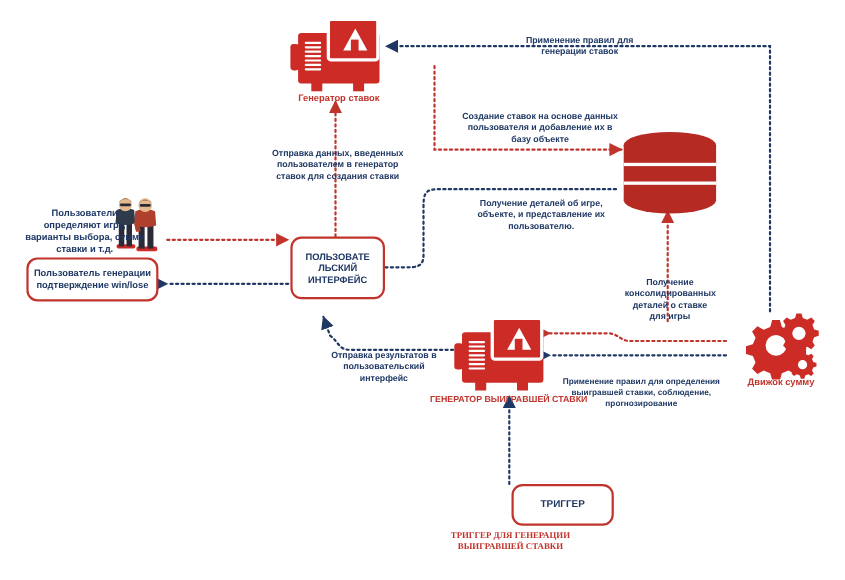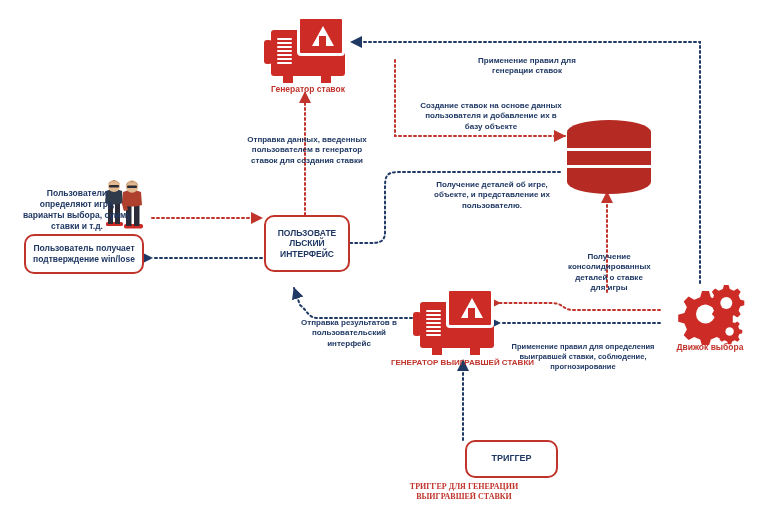--- a/index.html
+++ b/index.html
@@ -190,21 +190,21 @@
       <g fill="#cc2b26">
         <path d="M30,8 l7,0 l1.8,6.2 l6,2.5 l5.6,-3.2 l4.9,4.9 l-3.2,5.6 l2.5,6 l6.2,1.8 l0,7 l-6.2,1.8 l-2.5,6 l3.2,5.6 l-4.9,4.9 l-5.6,-3.2 l-6,2.5 l-1.8,6.2 l-7,0 l-1.8,-6.2 l-6,-2.5 l-5.6,3.2 l-4.9,-4.9 l3.2,-5.6 l-2.5,-6 l-6.2,-1.8 l0,-7 l6.2,-1.8 l2.5,-6 l-3.2,-5.6 l4.9,-4.9 l5.6,3.2 l6,-2.5 z"></path>
         <circle cx="33.5" cy="31" r="9.5" fill="#ffffff"></circle>
         <path d="M60,2 l4.6,0 l1.2,4.1 l4,1.6 l3.7,-2.1 l3.2,3.2 l-2.1,3.7 l1.6,4 l4.1,1.2 l0,4.6 l-4.1,1.2 l-1.6,4 l2.1,3.7 l-3.2,3.2 l-3.7,-2.1 l-4,1.6 l-1.2,4.1 l-4.6,0 l-1.2,-4.1 l-4,-1.6 l-3.7,2.1 l-3.2,-3.2 l2.1,-3.7 l-1.6,-4 l-4.1,-1.2 l0,-4.6 l4.1,-1.2 l1.6,-4 l-2.1,-3.7 l3.2,-3.2 l3.7,2.1 l4,-1.6 z" transform="translate(-8,0)"></path>
         <circle cx="54.3" cy="20" r="6" fill="#ffffff"></circle>
         <path d="M61,40 l3.2,0 l0.85,2.9 l2.8,1.15 l2.6,-1.5 l2.25,2.25 l-1.5,2.6 l1.15,2.8 l2.9,0.85 l0,3.2 l-2.9,0.85 l-1.15,2.8 l1.5,2.6 l-2.25,2.25 l-2.6,-1.5 l-2.8,1.15 l-0.85,2.9 l-3.2,0 l-0.85,-2.9 l-2.8,-1.15 l-2.6,1.5 l-2.25,-2.25 l1.5,-2.6 l-1.15,-2.8 l-2.9,-0.85 l0,-3.2 l2.9,-0.85 l1.15,-2.8 l-1.5,-2.6 l2.25,-2.25 l2.6,1.5 l2.8,-1.15 z" transform="translate(-5,-4)"></path>
         <circle cx="57.6" cy="48.5" r="4.2" fill="#ffffff"></circle>
       </g>
     </svg>
   </div>
-  <div class="lbl red" style="left:655px;top:342px;width:110px;font-size:8.5px;">Движок выбора</div>
+  <div class="lbl red" style="left:655px;top:342px;width:110px;font-size:8.5px;">Движок сумму</div>
 
   <div class="rbox" style="left:417px;top:440px;width:93px;height:38px;font-size:9px;margin-left:48px;">ТРИГГЕР</div>
   <div class="lbl red" style="left:408px;top:482px;width:112px;font-size:8px;font-family:Liberation Serif, serif;">ТРИГГЕР ДЛЯ ГЕНЕРАЦИИ ВЫИГРАВШЕЙ СТАВКИ</div>
 
   <div class="people" style="left:100px;top:178px;">
     <svg viewBox="0 0 56 62" width="56" height="62">
 
       <g>
         <rect x="6" y="44" width="17" height="4" rx="1.6" fill="#cc2b26"></rect>
         <rect x="8" y="22" width="5" height="24" fill="#2b2b38"></rect>
@@ -223,23 +223,23 @@
         <circle cx="32" cy="8.5" r="6.2" fill="#e3b98f"></circle>
         <path d="M26,7 q6,-7 12,0 q-2,-3 -6,-3 q-4,0 -6,3 z" fill="#4a3322"></path>
         <rect x="27" y="7.5" width="10" height="2.4" rx="1" fill="#2b2b38"></rect>
         <path d="M24,20 q-3,7 0,13 l4,-1 q-2,-6 0,-11 z" fill="#b0402e"></path>
       </g>
     </svg>
   </div>
 
   <div class="lbl" style="left:22px;top:188px;width:110px;font-size:8.5px;">Пользователи определяют игру, варианты выбора, сумму ставки и т.д.</div>
 
-  <div class="rbox" style="left:24px;top:234px;width:120px;height:40px;font-size:8.5px;padding:0 4px;">Пользователь получает подтверждение win/lose</div>
-
-  <div class="lbl" style="left:462px;top:32px;width:130px;font-size:8px;margin-top:24px;">Применение правил для генерации ставок</div>
+  <div class="rbox" style="left:24px;top:234px;width:120px;height:40px;font-size:8.5px;padding:0 4px;">Пользователь генерации подтверждение win/lose</div>
+
+  <div class="lbl" style="left:462px;top:32px;width:130px;font-size:8px;">Применение правил для генерации ставок</div>
 
   <div class="lbl" style="left:418px;top:101px;width:146px;font-size:8px;">Создание ставок на основе данных пользователя и добавление их в базу объекте</div>
 
   <div class="lbl" style="left:243px;top:135px;width:128px;font-size:8px;">Отправка данных, введенных пользователем в генератор ставок для создания ставки</div>
 
   <div class="lbl" style="left:430px;top:180px;width:124px;font-size:8px;">Получение деталей об игре, объекте, и представление их пользователю.</div>
 
   <div class="lbl" style="left:568px;top:252px;width:82px;font-size:8px;">Получение консолидированных деталей о ставке для игры</div>
 
   <div class="lbl" style="left:297px;top:318px;width:104px;font-size:8px;">Отправка результатов в пользовательский интерфейс</div>

